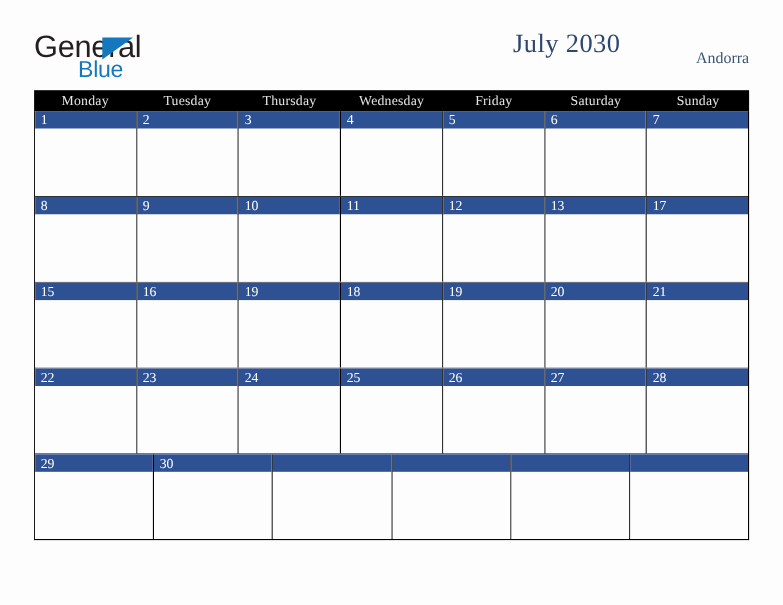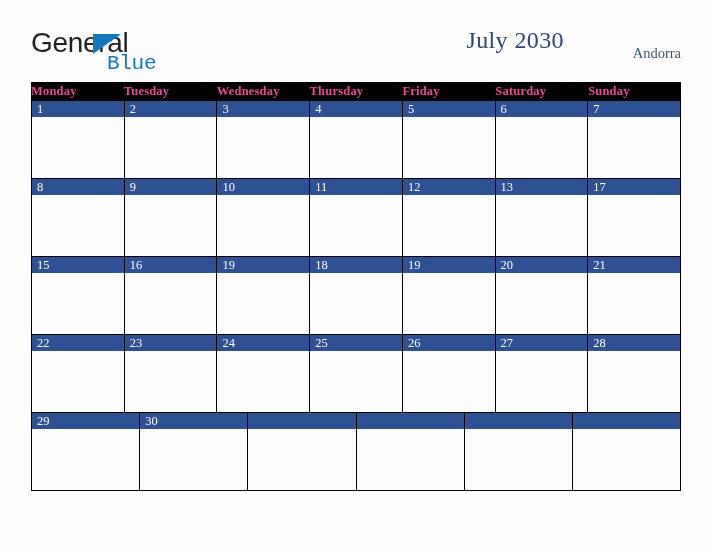--- a/index.html
+++ b/index.html
@@ -47,26 +47,25 @@
     top: 3px;
     width: 0;
     height: 0;
     border-left: 28px solid #1478be;
     border-bottom: 20px solid transparent;
   }
   #logo-blue {
     position: absolute;
     left: 40px;
     top: 21px;
-    font-family: Liberation Mono, monospace;
+    font-family: Liberation Sans, sans-serif;
     font-size: 21px;
     color: #1478be;
     letter-spacing: -0.3px;
     line-height: 24px;
-    margin-left: 36px;
   }
 
   #month-title {
     position: absolute;
     left: 0;
     top: 27px;
     width: 564px;
     text-align: right;
     font-size: 24px;
     color: #2c4770;
@@ -90,24 +89,24 @@
     width: 650px;
   }
 
   .weekday-row {
     display: flex;
     background: #000000;
     height: 19px;
   }
   .weekday-cell {
     flex: 1 1 0;
-    color: #ec4899;
+    color: #e5e5e5;
     font-size: 12.5px;
-    font-weight: bold;
-    text-align: left;
+    font-weight: normal;
+    text-align: center;
     line-height: 19px;
     letter-spacing: 0.2px;
   }
 
   #weeks {
     border-left: 1.4px solid #000000;
     border-right: 1.4px solid #000000;
     border-bottom: 1.4px solid #000000;
   }
 
@@ -163,22 +162,22 @@
 
   <div id="country-label">Andorra</div>
 
 </div>
 
 <div id="calendar">
 
   <div class="weekday-row">
     <div class="weekday-cell">Monday</div>
     <div class="weekday-cell">Tuesday</div>
+    <div class="weekday-cell">Thursday</div>
     <div class="weekday-cell">Wednesday</div>
-    <div class="weekday-cell">Thursday</div>
     <div class="weekday-cell">Friday</div>
     <div class="weekday-cell">Saturday</div>
     <div class="weekday-cell">Sunday</div>
   </div>
 
   <div id="weeks">
 
     <div class="week-row">
       <div class="day-cell">
         <div class="day-number-band">1</div>

